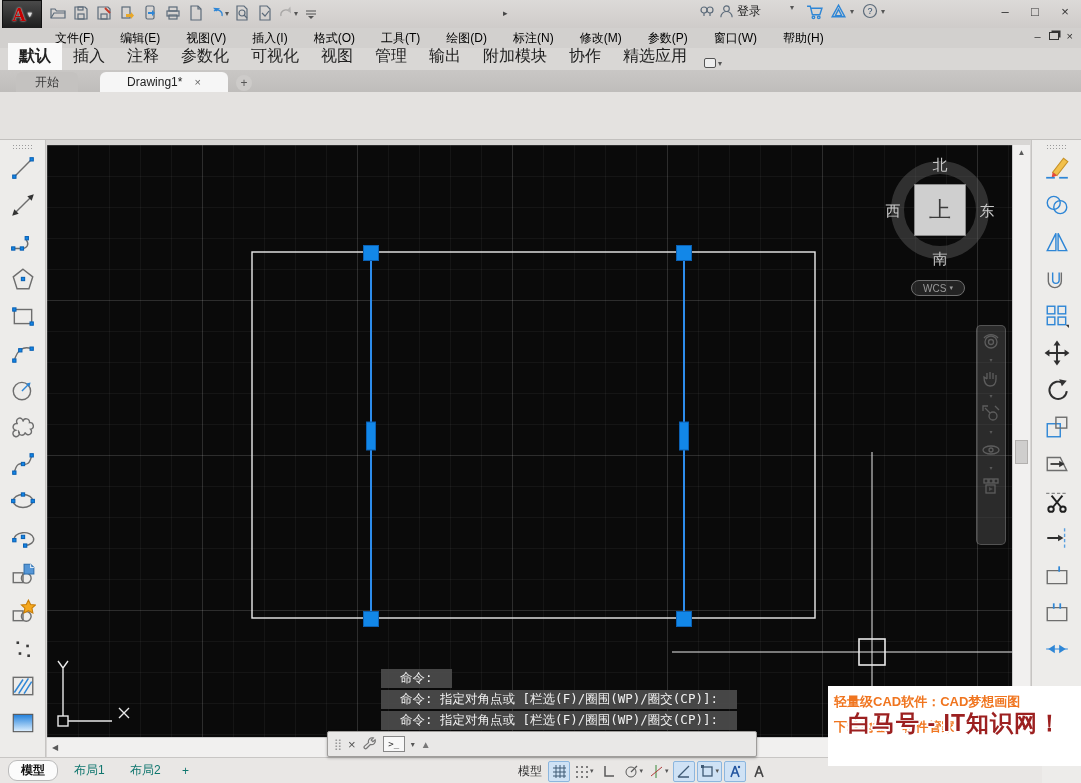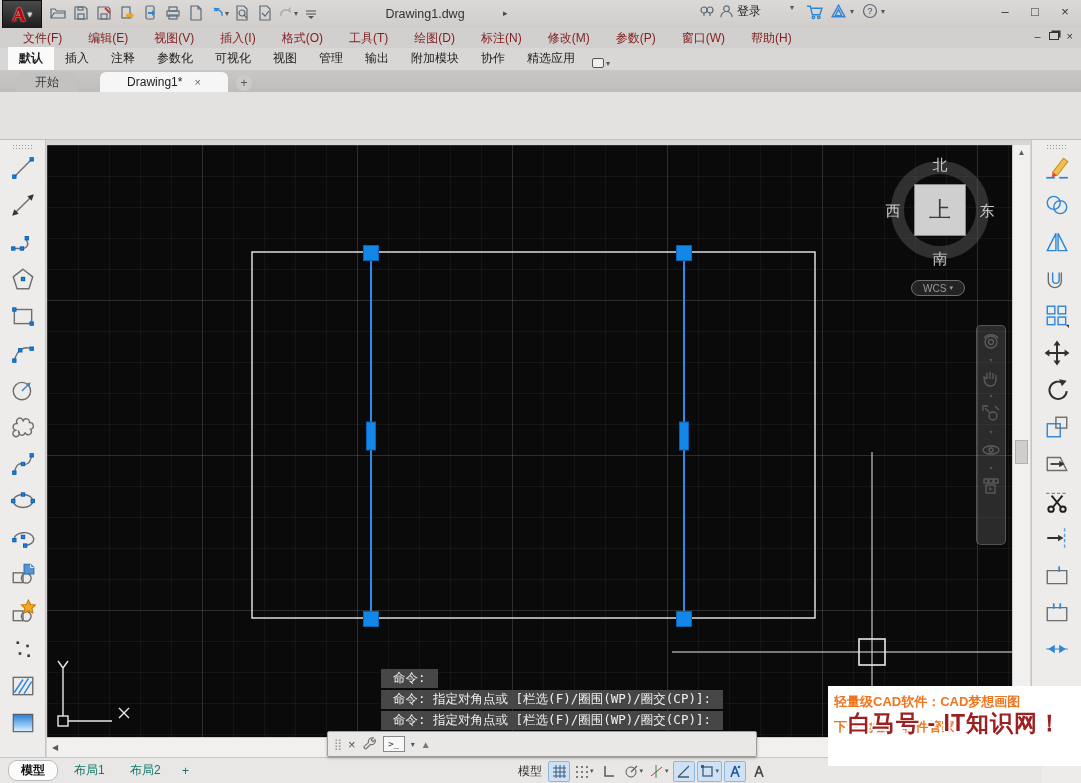--- a/index.html
+++ b/index.html
@@ -15,26 +15,26 @@
   .qi svg{width:16px;height:16px;}
   .ddv{font-size:8px;color:#555;}
   .doctitle{position:absolute;left:355px;top:0;width:140px;height:28px;display:flex;align-items:center;justify-content:center;font-size:12.5px;color:#333;}
   .flyarrow{position:absolute;left:503px;top:8px;color:#444;font-size:9px;}
   .searchbox{position:absolute;left:514px;top:5px;width:180px;height:19px;background:#fff;border:1px solid #979593;font-style:italic;font-size:11px;color:#777;padding:0 5px;font-family:inherit;}
   .tb-ico{position:absolute;top:3px;display:flex;align-items:center;gap:3px;color:#33506e;}
   .login-lbl{font-size:12px;color:#222;}
   .winbtns{position:absolute;right:6px;top:4px;display:flex;gap:10px;color:#333;font-size:13px;}
   .winbtns span{width:20px;text-align:center;cursor:default;}
   
-  .menubar{left:0;top:28px;width:1081px;height:20px;background:#d2d0ce;display:flex;align-items:center;padding-left:23px;gap:26px;font-size:12px;color:#7f1d1d;}
+  .menubar{left:0;top:28px;width:1081px;height:20px;background:#d2d0ce;display:flex;align-items:center;padding-left:55px;gap:26px;font-size:12px;color:#000000;}
   .docbtns{position:absolute;right:8px;top:30px;display:flex;gap:8px;align-items:center;color:#333;font-size:11px;}
   .restore-ico{width:10px;height:8px;border:1px solid #333;position:relative;background:#d2d0ce;box-shadow:2px -2px 0 -0.5px #333;}
   
   .ribbonrow{left:0;top:48px;width:1081px;height:22px;background:#d9d7d5;display:flex;align-items:flex-end;padding-left:8px;gap:0;}
-  .rtab{padding:3px 11px;font-size:12px;color:#222;}
+  .rtab{padding:3px 11px;font-size:16px;color:#222;}
   .rtab.active{background:#fafafa;font-weight:bold;}
   .ribbon-toggle{margin-left:6px;margin-bottom:2px;display:flex;align-items:center;gap:2px;color:#444;}
   .ribbon-toggle .sq{width:12px;height:10px;border:1px solid #555;border-radius:2px;background:#eee;}
   
   .filetabs{left:0;top:70px;width:1081px;height:22px;background:linear-gradient(#c9c7c5,#bfbdbb);}
   .ftab{position:absolute;top:2px;height:20px;border-radius:6px 6px 0 0;display:flex;align-items:center;justify-content:center;font-size:12px;}
   .ftab.start{left:16px;width:62px;background:#c4c2c0;color:#3a3a3a;}
   .ftab.active{left:100px;width:128px;background:#f6f6f6;color:#222;}
   .ftab .x{margin-left:12px;color:#666;font-size:11px;}
   .ftab-new{position:absolute;left:236px;top:5px;width:16px;height:16px;border-radius:8px;background:#cdcbc9;color:#555;display:flex;align-items:center;justify-content:center;font-size:12px;}
@@ -70,21 +70,21 @@
   
   .vc-ring{position:absolute;left:844px;top:16px;width:98px;height:98px;border-radius:50%;border:13px solid rgba(95,95,95,.45);}
   .vc-face{position:absolute;left:867px;top:39px;width:52px;height:52px;background:#cfcfcf;border:1px solid #8a8a8a;display:flex;align-items:center;justify-content:center;font-size:22px;color:#3c3c3c;}
   .vc-lbl{position:absolute;transform:translate(-50%,-50%);color:#c9c9c9;font-size:15px;}
   .wcs{position:absolute;left:864px;top:135px;width:54px;height:16px;border-radius:8px;background:rgba(150,150,150,.18);border:1px solid #6e6e6e;color:#9a9a9a;font-size:10px;display:flex;align-items:center;justify-content:center;gap:3px;}
   
   .navbar{position:absolute;left:929px;top:180px;width:30px;height:220px;border-radius:5px;background:rgba(130,130,130,.28);border:1px solid rgba(160,160,160,.35);display:flex;flex-direction:column;align-items:center;padding-top:6px;gap:5px;}
   .navbar svg{width:20px;height:20px;opacity:.75;}
   .nv-sep{color:#5a5a5a;font-size:6px;line-height:6px;}
   
-  .cmdhist{position:absolute;font-family:"DejaVu Sans Mono",monospace;font-size:12.5px;color:#f0f0f0;background:rgba(74,74,74,.95);padding:1px 12px;white-space:nowrap;}
+  .cmdhist{position:absolute;font-family:"DejaVu Sans Mono",monospace;font-size:12.5px;color:#f0f0f0;background:rgba(74,74,74,.95);padding:1px 19px;white-space:nowrap;}
   
   .vscroll{position:absolute;left:966px;top:5px;width:18px;height:592px;background:#f1f0ef;border-left:1px solid #ccc;}
   .vthumb{position:absolute;left:2px;top:295px;width:13px;height:24px;background:#cfcecd;border:1px solid #b2b0ae;}
   .sarrow{color:#5a5a5a;font-size:8px;text-align:center;display:block;}
   .hstrip{position:absolute;left:1px;top:597px;width:965px;height:20px;background:#f1f0ef;border-top:1px solid #ccc;display:flex;align-items:center;}
   
   .cmdbar{left:327px;top:731px;width:430px;height:26px;background:#e9e8e7;border:1px solid #9f9d9b;border-radius:2px;box-shadow:0 1px 3px rgba(0,0,0,.3);display:flex;align-items:center;padding:0 6px;gap:6px;z-index:6;}
   .cmdbar .grip-d{color:#999;font-size:11px;}
   .cmdbar .close{color:#555;font-size:13px;}
   .cmdprompt{width:22px;height:16px;background:#f8f8f8;border:1px solid #888;font-size:9px;color:#333;display:flex;align-items:center;justify-content:center;font-family:"DejaVu Sans Mono",monospace;}
@@ -188,21 +188,20 @@
         <span class="ddv">▾</span>
       </span>
     <span class="qi">
         <svg viewBox="0 0 16 16">
           <line class="gray-s" x1="3" y1="6" x2="13" y2="6"></line>
           <line class="gray-s" x1="3" y1="9" x2="13" y2="9"></line>
           <path d="M5,11 h6 l-3,3 z" fill="#555"></path>
         </svg>
       </span>
   </div>
-  <div class="doctitle">Drawing1.dwg</div>
   <span class="flyarrow">▸</span>
   <div class="tb-ico" style="left:699px">
       <svg width="16" height="16" viewBox="0 0 16 16">
         <circle class="ico-stroke" cx="5" cy="7" r="3"></circle>
         <circle class="ico-stroke" cx="11" cy="7" r="3"></circle>
         <line class="ico-stroke" x1="5" y1="10" x2="5" y2="13"></line>
         <line class="ico-stroke" x1="11" y1="10" x2="11" y2="13"></line>
       </svg>
     </div>
   <div class="tb-ico" style="left:719px">

